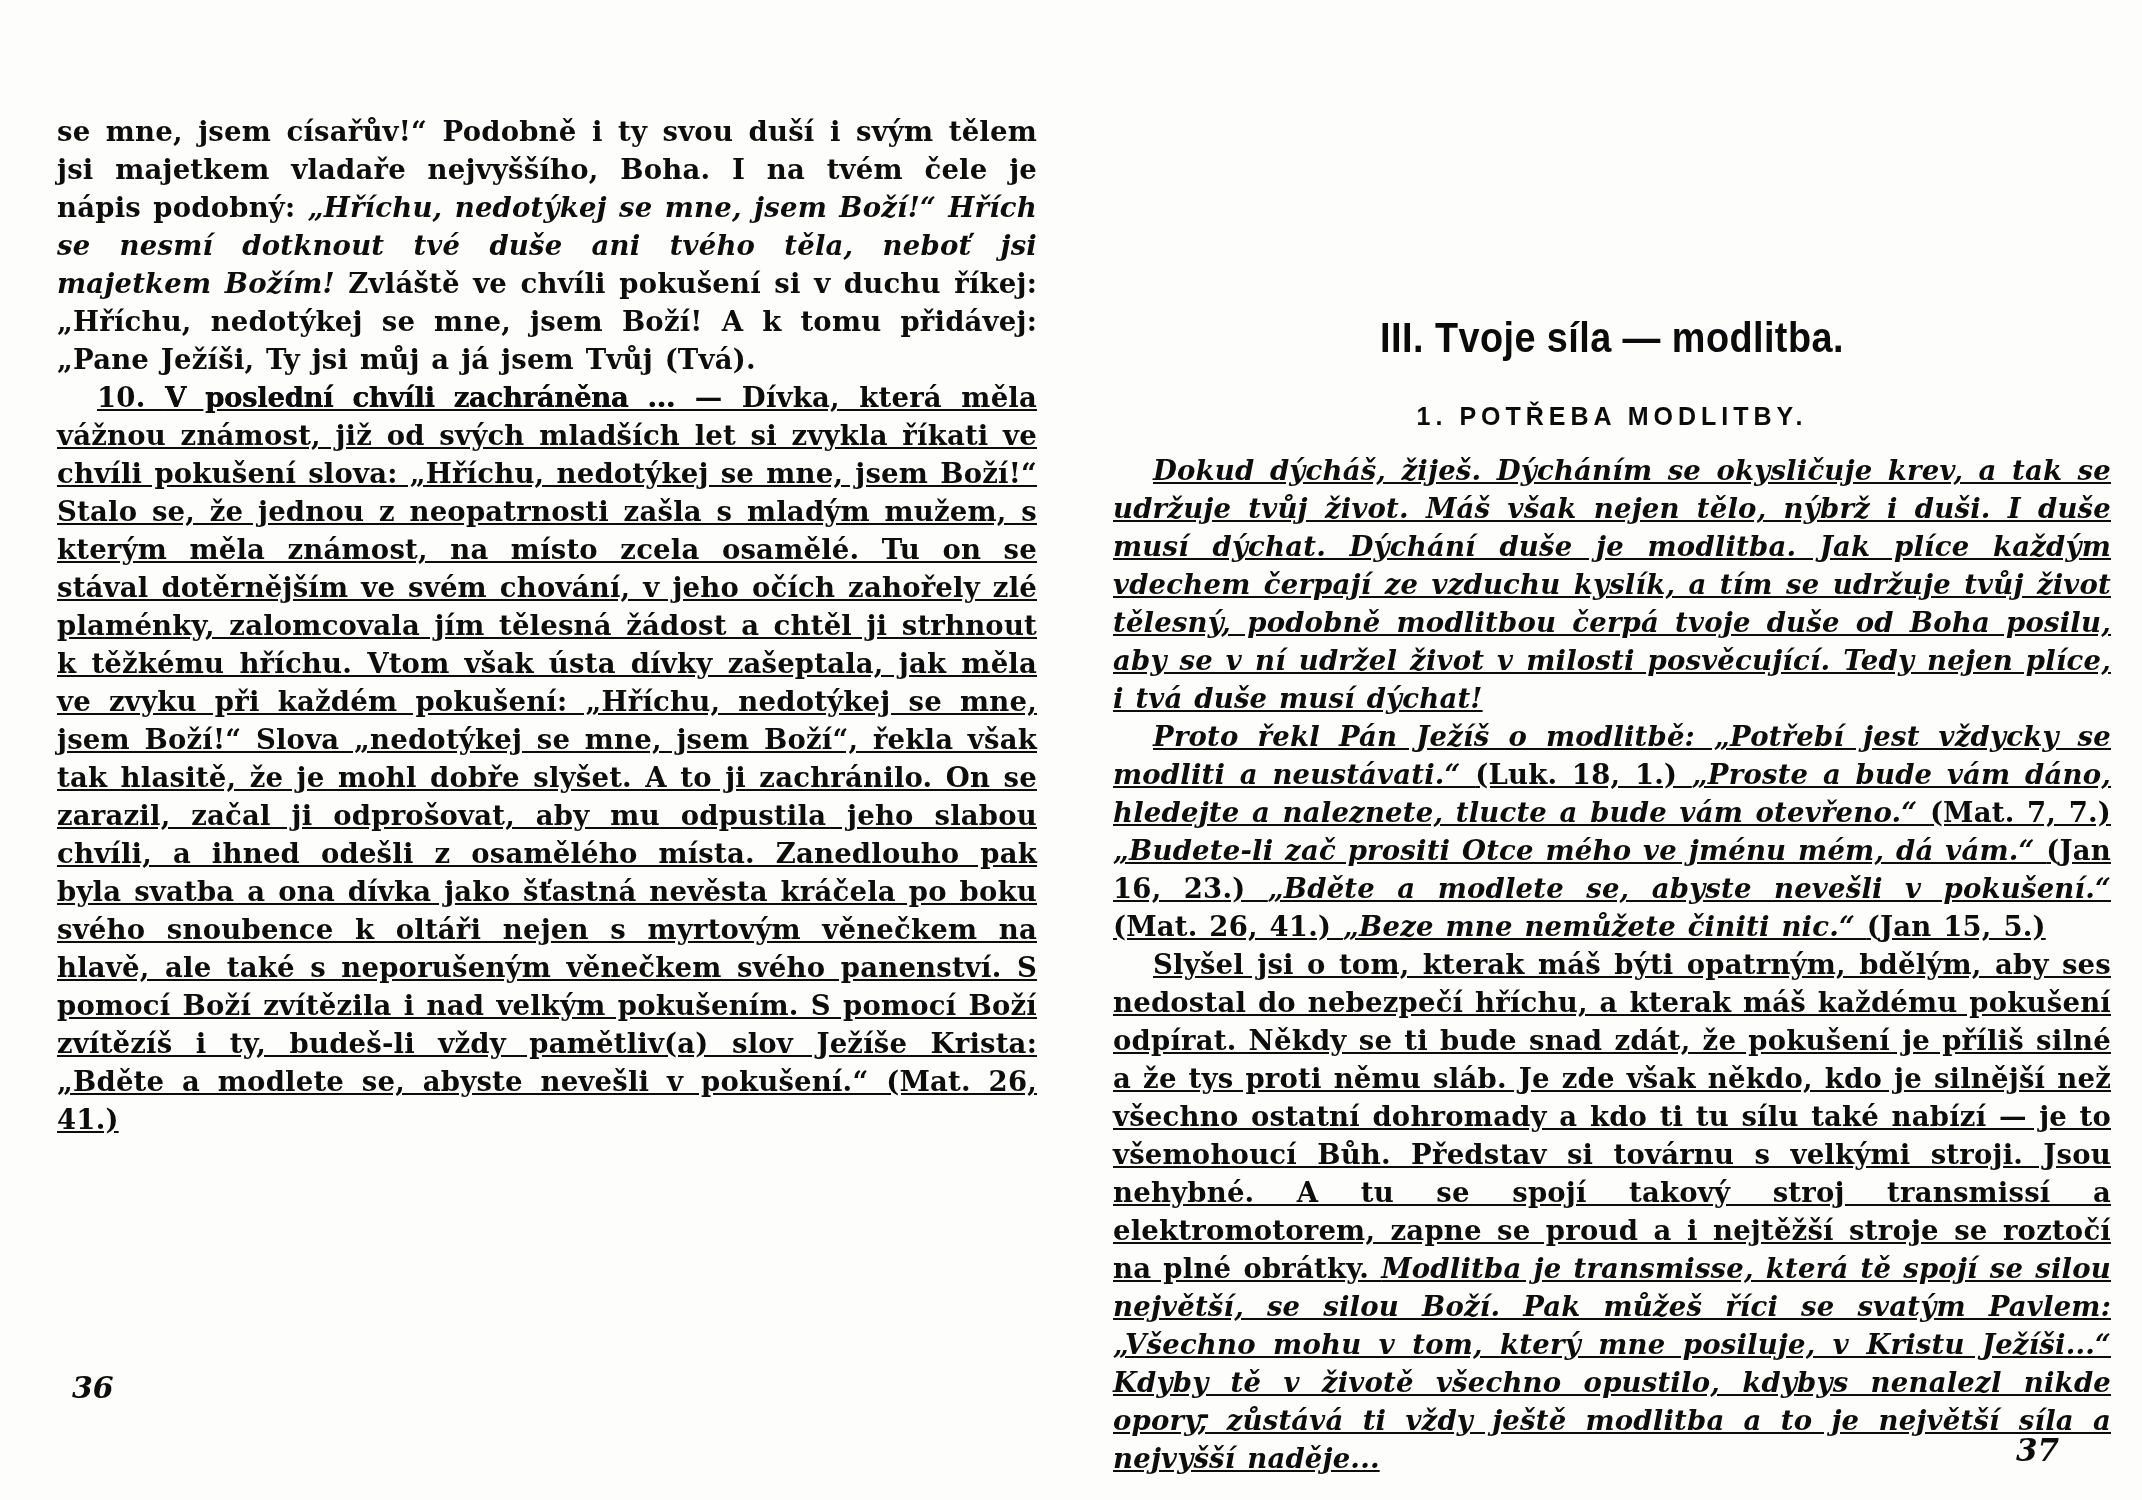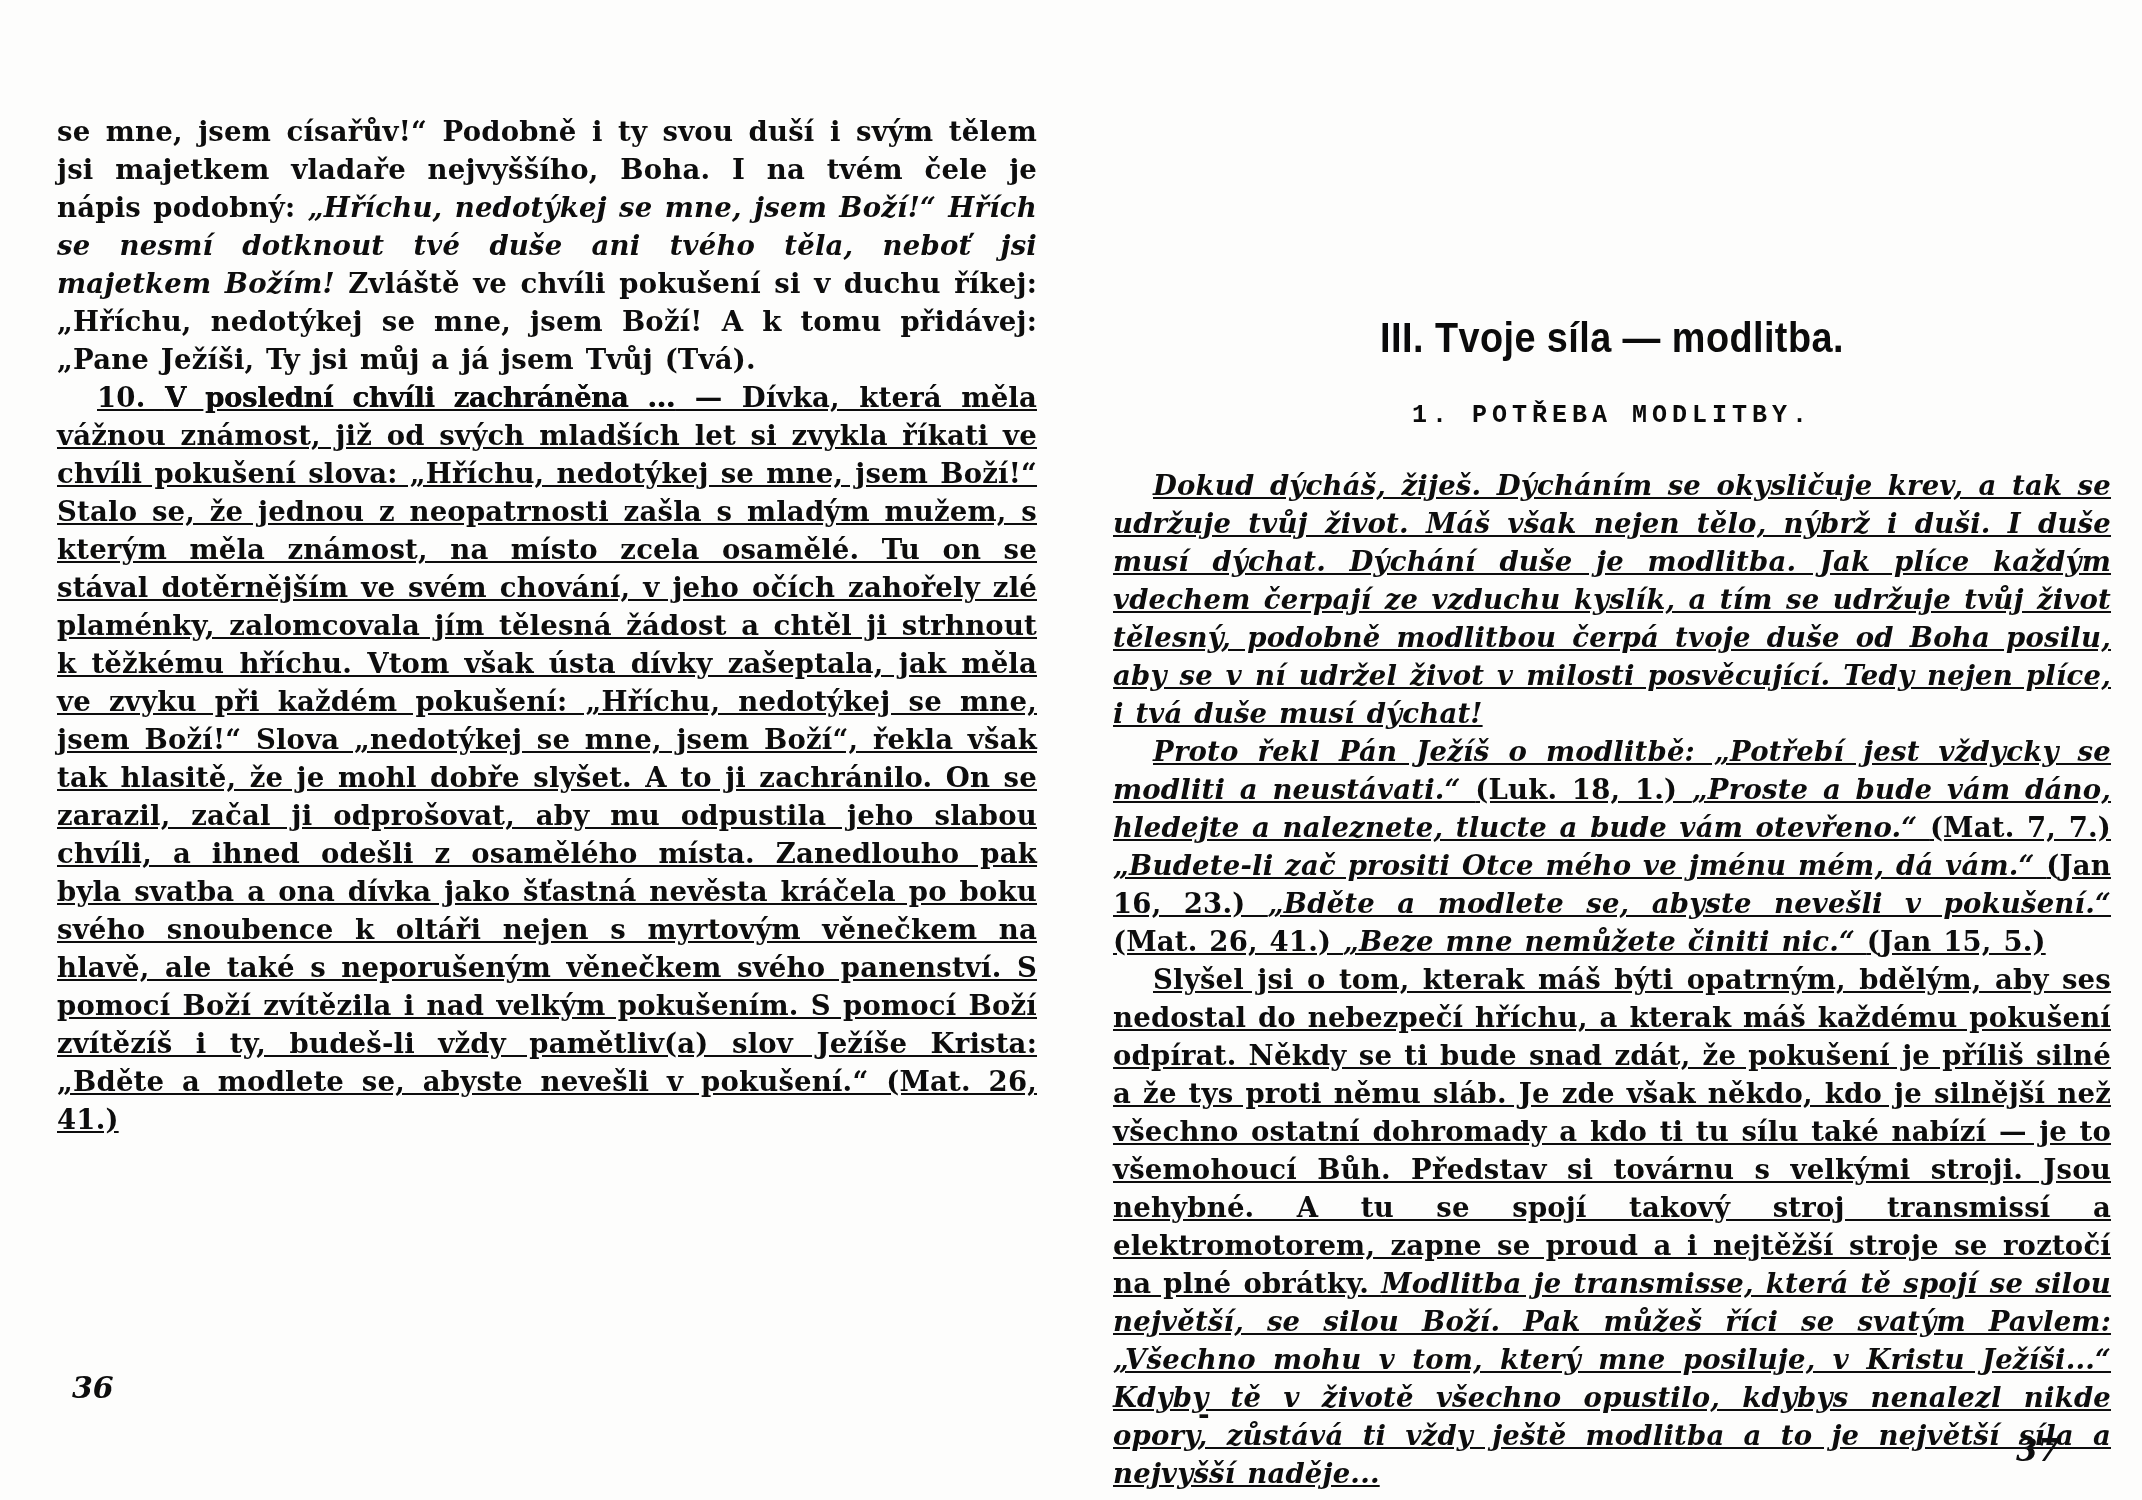--- a/index.html
+++ b/index.html
@@ -44,29 +44,29 @@
     line-height: 48px;
     letter-spacing: 0.5px;
     transform: scaleX(0.9);
     transform-origin: center;
     color: #0b0b0b;
     white-space: nowrap;
   }
   .section-heading {
     margin: 40px 0 0 0;
     text-align: center;
-    font-family: Liberation Mono, monospace;
+    font-family: Liberation Sans, sans-serif;
     font-weight: 700;
     font-size: 25px;
     line-height: 28px;
     letter-spacing: 5px;
     color: #0b0b0b;
   }
   .right-col {
-    margin: 36px auto 0 auto;
+    margin: 21px auto 0 auto;
     width: 998px;
   }
   .para { margin: 0; }
   .para.indent { text-indent: 40px; text-decoration: underline; }
   .run-normal { font-style: normal; }
   .run-italic { font-style: italic; }
   .run-bold { font-weight: 700; letter-spacing: -0.3px; text-shadow: 0.4px 0 0 #0d0d0d; }
   .footer-dash {
     position: absolute;
     left: 1198px;

